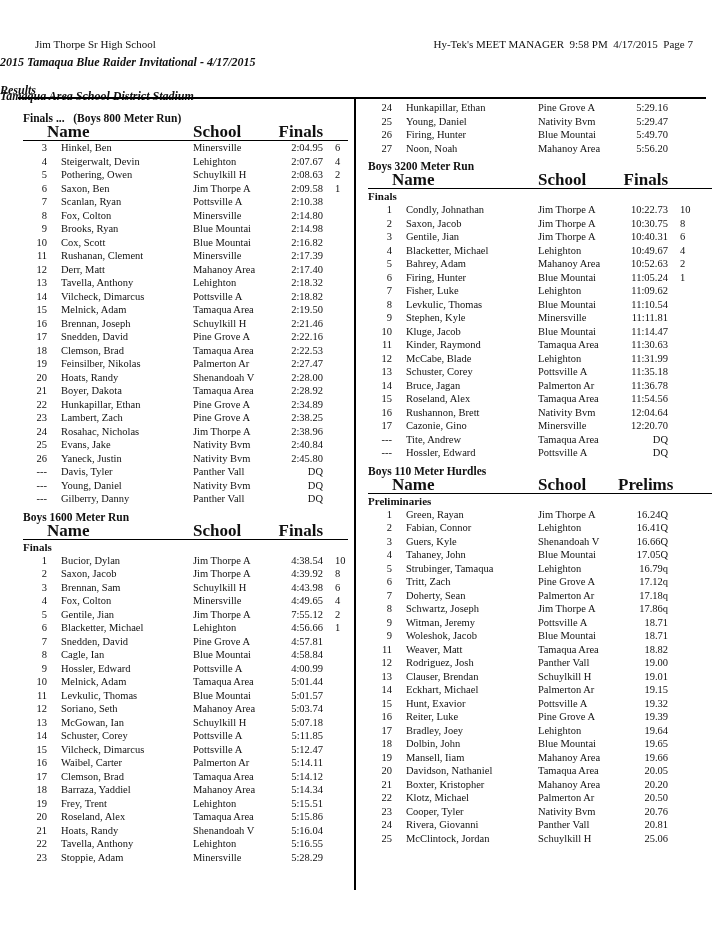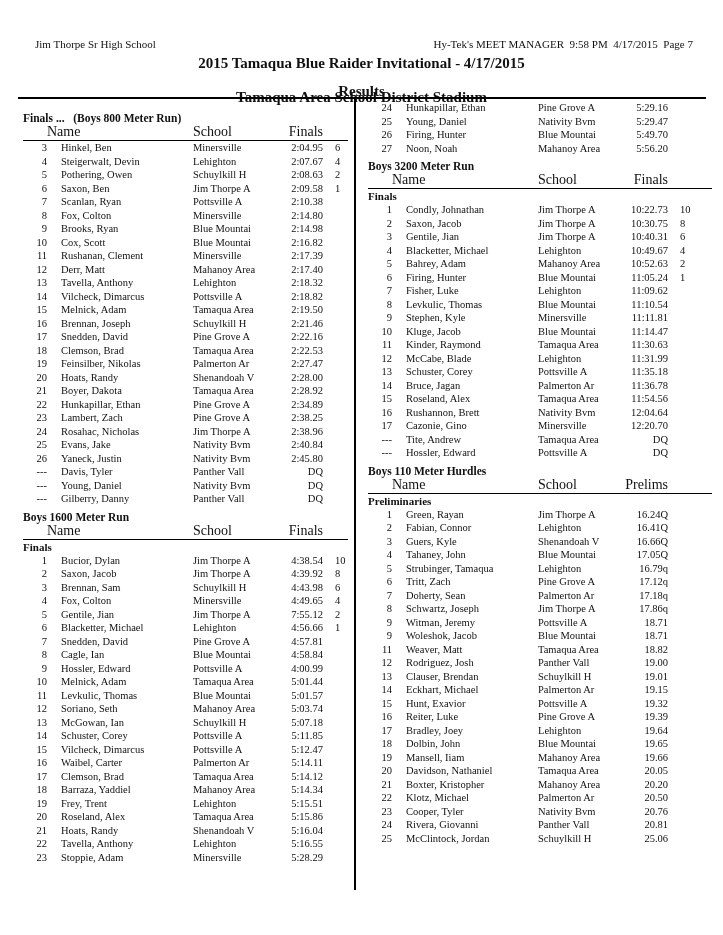--- a/index.html
+++ b/index.html
@@ -24,24 +24,24 @@
     display: flex;
     justify-content: space-between;
     font-size: 11px;
     white-space: pre;
     text-align: center;
   }
   .center-line {
     position: absolute;
     left: 0;
     right: 0;
-    text-align: center;
     font-weight: bold;
-    font-size: 15px;
+    font-size: 12px;
     white-space: pre;
+    font-style: italic;
   }
   .title-line  { top: 55px; }
   .venue-line  { top: 69px; margin-top: 20px; }
   .results-line{ top: 83px; }
   .top-rule {
     position: absolute;
     top: 97px;
     left: 18px;
     width: 688px;
     border-top: 2px solid #000;
@@ -66,22 +66,22 @@
     font-weight: bold;
     font-size: 11.5px;
     line-height: 15px;
     margin-top: 4px;
     white-space: pre;
   }
   .section:first-child .sec-heading { margin-top: 10px; }
   .col-headers {
     display: grid;
     grid-template-columns: 24px 14px 132px 80px 50px 1fr;
-    font-weight: normal;
-    font-size: 14px;
+    font-weight: bold;
+    font-size: 17px;
     line-height: 12px;
     border-bottom: 1.5px solid #000;
     padding-bottom: 2px;
   }
   .col-headers .h-name   { grid-column: 2 / span 2; }
   .col-headers .h-school { grid-column: 4; }
   .col-headers .h-result { grid-column: 5; text-align: right; }
   .subheading {
     font-weight: bold;
     font-size: 11px;

